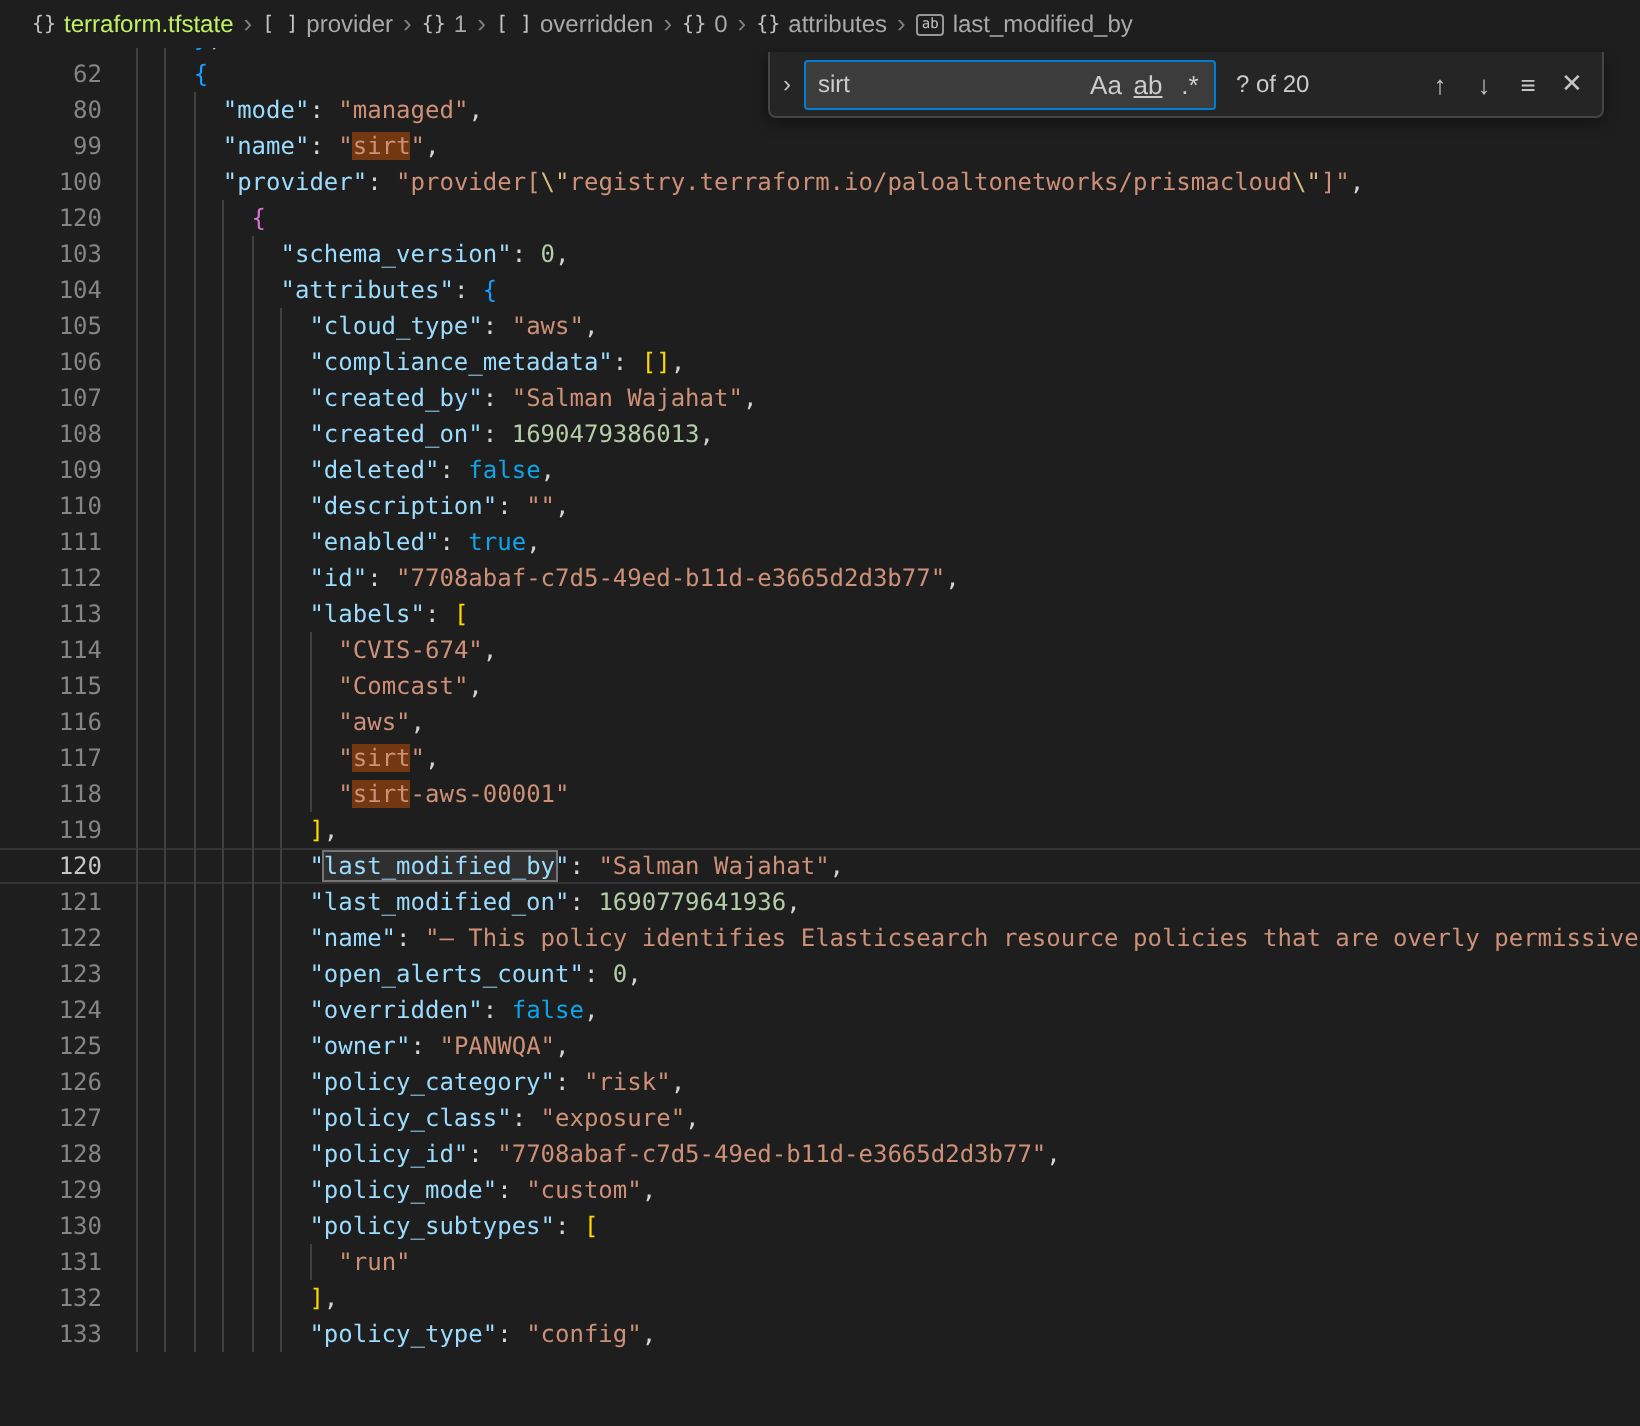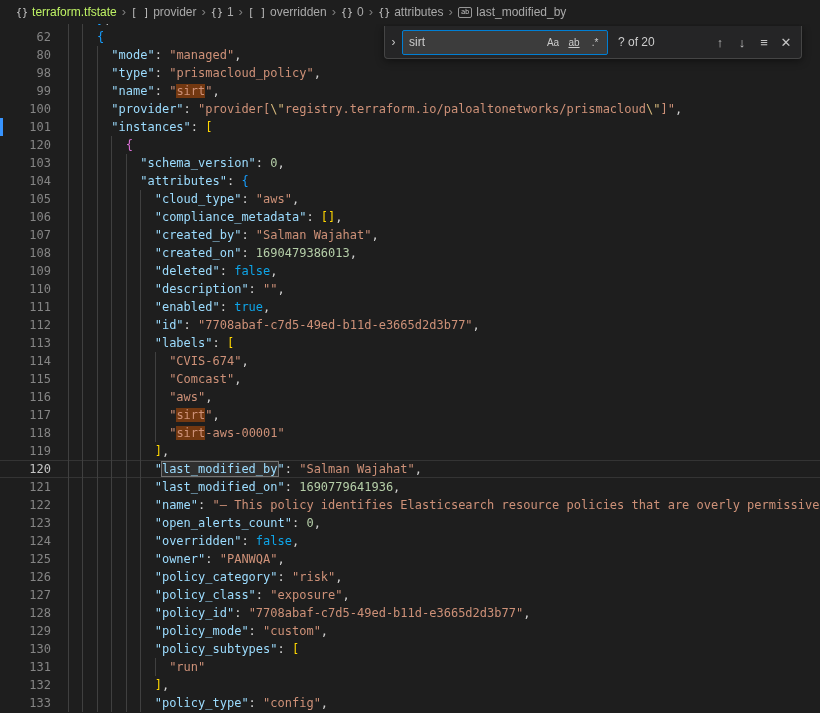--- a/index.html
+++ b/index.html
@@ -48,21 +48,21 @@
     background:#252526;border:1px solid #454545;border-top:none;border-radius:0 0 4px 4px;
     box-shadow:0 2px 8px rgba(0,0,0,0.45);display:flex;align-items:center;padding-right:4px;
     font-family:"Liberation Sans","DejaVu Sans",sans-serif}
   .find-expand{width:17px;height:100%;display:flex;align-items:center;justify-content:center;
     color:#c5c5c5;cursor:pointer;font-size:12px}
   .find-input-box{display:flex;align-items:center;height:25px;width:206px;background:#3c3c3c;
     border:1px solid #007fd4;border-radius:2px;padding-left:6px;color:#cccccc;font-size:12px}
   .find-query{flex:1;overflow:hidden}
   .find-toggles{display:flex;gap:1px;margin-right:2px}
   .ftoggle{min-width:20px;height:20px;display:flex;align-items:center;justify-content:center;
-    color:#cccccc;font-size:10px;border-radius:3px;cursor:pointer}
+    color:#cccccc;font-size:13px;border-radius:3px;cursor:pointer}
   .ww{text-decoration:underline}
   .find-count{margin-left:10px;font-size:12px;color:#cccccc;min-width:56px}
   .find-actions{display:flex;margin-left:auto;align-items:center}
   .fbtn{width:22px;height:22px;display:flex;align-items:center;justify-content:center;
     color:#c5c5c5;font-size:13px;border-radius:3px;cursor:pointer}
 </style>
 </head>
 <body>
 
 <div id="app">
@@ -102,24 +102,22 @@
         <span class="bc-icon bc-abc">ab</span>
         <span class="bc-label">last_modified_by</span>
       </span>
     </div>
 
   <div class="editor">
     <div id="code-lines">
         <div class="row partial"><div class="gutter">95</div><div class="code"><div class="guide" style="left: 0ch;"></div><div class="guide" style="left: 2ch;"></div><div class="txt" style="padding-left: 4ch;"><span class="u">}</span><span class="p">,</span></div></div></div>
         <div class="row"><div class="gutter">62</div><div class="code"><div class="guide" style="left: 0ch;"></div><div class="guide" style="left: 2ch;"></div><div class="txt" style="padding-left: 4ch;"><span class="u">{</span></div></div></div>
         <div class="row"><div class="gutter">80</div><div class="code"><div class="guide" style="left: 0ch;"></div><div class="guide" style="left: 2ch;"></div><div class="guide" style="left: 4ch;"></div><div class="txt" style="padding-left: 6ch;"><span class="k">"mode"</span><span class="p">: </span><span class="s">"managed"</span><span class="p">,</span></div></div></div>
-        <div class="row"><div class="gutter">98</div><div class="code"><div class="guide" style="left: 0ch;"></div><div class="guide" style="left: 2ch;"></div><div class="guide" style="left: 4ch;"></div><div class="txt" style="padding-left: 6ch;"><span class="k">"type"</span><span class="p">: </span><span class="s">"prismacloud_policy"</span><span class="p">,</span></div></div></div>
         <div class="row"><div class="gutter">99</div><div class="code"><div class="guide" style="left: 0ch;"></div><div class="guide" style="left: 2ch;"></div><div class="guide" style="left: 4ch;"></div><div class="txt" style="padding-left: 6ch;"><span class="k">"name"</span><span class="p">: </span><span class="s">"</span><span class="s hs">sirt</span><span class="s">"</span><span class="p">,</span></div></div></div>
         <div class="row"><div class="gutter">100</div><div class="code"><div class="guide" style="left: 0ch;"></div><div class="guide" style="left: 2ch;"></div><div class="guide" style="left: 4ch;"></div><div class="txt" style="padding-left: 6ch;"><span class="k">"provider"</span><span class="p">: </span><span class="s">"provider[</span><span class="e">\"</span><span class="s">registry.terraform.io/paloaltonetworks/prismacloud</span><span class="e">\"</span><span class="s">]"</span><span class="p">,</span></div></div></div>
-        <div class="row"><div class="mark"></div><div class="gutter">101</div><div class="code"><div class="guide" style="left: 0ch;"></div><div class="guide" style="left: 2ch;"></div><div class="guide" style="left: 4ch;"></div><div class="txt" style="padding-left: 6ch;"><span class="k">"instances"</span><span class="p">: </span><span class="g">[</span></div></div></div>
         <div class="row"><div class="gutter">120</div><div class="code"><div class="guide" style="left: 0ch;"></div><div class="guide" style="left: 2ch;"></div><div class="guide" style="left: 4ch;"></div><div class="guide" style="left: 6ch;"></div><div class="txt" style="padding-left: 8ch;"><span class="m">{</span></div></div></div>
         <div class="row"><div class="gutter">103</div><div class="code"><div class="guide" style="left: 0ch;"></div><div class="guide" style="left: 2ch;"></div><div class="guide" style="left: 4ch;"></div><div class="guide" style="left: 6ch;"></div><div class="guide" style="left: 8ch;"></div><div class="txt" style="padding-left: 10ch;"><span class="k">"schema_version"</span><span class="p">: </span><span class="n">0</span><span class="p">,</span></div></div></div>
         <div class="row"><div class="gutter">104</div><div class="code"><div class="guide" style="left: 0ch;"></div><div class="guide" style="left: 2ch;"></div><div class="guide" style="left: 4ch;"></div><div class="guide" style="left: 6ch;"></div><div class="guide" style="left: 8ch;"></div><div class="txt" style="padding-left: 10ch;"><span class="k">"attributes"</span><span class="p">: </span><span class="u">{</span></div></div></div>
         <div class="row"><div class="gutter">105</div><div class="code"><div class="guide" style="left: 0ch;"></div><div class="guide" style="left: 2ch;"></div><div class="guide" style="left: 4ch;"></div><div class="guide" style="left: 6ch;"></div><div class="guide" style="left: 8ch;"></div><div class="guide" style="left: 10ch;"></div><div class="txt" style="padding-left: 12ch;"><span class="k">"cloud_type"</span><span class="p">: </span><span class="s">"aws"</span><span class="p">,</span></div></div></div>
         <div class="row"><div class="gutter">106</div><div class="code"><div class="guide" style="left: 0ch;"></div><div class="guide" style="left: 2ch;"></div><div class="guide" style="left: 4ch;"></div><div class="guide" style="left: 6ch;"></div><div class="guide" style="left: 8ch;"></div><div class="guide" style="left: 10ch;"></div><div class="txt" style="padding-left: 12ch;"><span class="k">"compliance_metadata"</span><span class="p">: </span><span class="g">[]</span><span class="p">,</span></div></div></div>
         <div class="row"><div class="gutter">107</div><div class="code"><div class="guide" style="left: 0ch;"></div><div class="guide" style="left: 2ch;"></div><div class="guide" style="left: 4ch;"></div><div class="guide" style="left: 6ch;"></div><div class="guide" style="left: 8ch;"></div><div class="guide" style="left: 10ch;"></div><div class="txt" style="padding-left: 12ch;"><span class="k">"created_by"</span><span class="p">: </span><span class="s">"Salman Wajahat"</span><span class="p">,</span></div></div></div>
         <div class="row"><div class="gutter">108</div><div class="code"><div class="guide" style="left: 0ch;"></div><div class="guide" style="left: 2ch;"></div><div class="guide" style="left: 4ch;"></div><div class="guide" style="left: 6ch;"></div><div class="guide" style="left: 8ch;"></div><div class="guide" style="left: 10ch;"></div><div class="txt" style="padding-left: 12ch;"><span class="k">"created_on"</span><span class="p">: </span><span class="n">1690479386013</span><span class="p">,</span></div></div></div>
         <div class="row"><div class="gutter">109</div><div class="code"><div class="guide" style="left: 0ch;"></div><div class="guide" style="left: 2ch;"></div><div class="guide" style="left: 4ch;"></div><div class="guide" style="left: 6ch;"></div><div class="guide" style="left: 8ch;"></div><div class="guide" style="left: 10ch;"></div><div class="txt" style="padding-left: 12ch;"><span class="k">"deleted"</span><span class="p">: </span><span class="b">false</span><span class="p">,</span></div></div></div>
         <div class="row"><div class="gutter">110</div><div class="code"><div class="guide" style="left: 0ch;"></div><div class="guide" style="left: 2ch;"></div><div class="guide" style="left: 4ch;"></div><div class="guide" style="left: 6ch;"></div><div class="guide" style="left: 8ch;"></div><div class="guide" style="left: 10ch;"></div><div class="txt" style="padding-left: 12ch;"><span class="k">"description"</span><span class="p">: </span><span class="s">""</span><span class="p">,</span></div></div></div>
         <div class="row"><div class="gutter">111</div><div class="code"><div class="guide" style="left: 0ch;"></div><div class="guide" style="left: 2ch;"></div><div class="guide" style="left: 4ch;"></div><div class="guide" style="left: 6ch;"></div><div class="guide" style="left: 8ch;"></div><div class="guide" style="left: 10ch;"></div><div class="txt" style="padding-left: 12ch;"><span class="k">"enabled"</span><span class="p">: </span><span class="b">true</span><span class="p">,</span></div></div></div>

